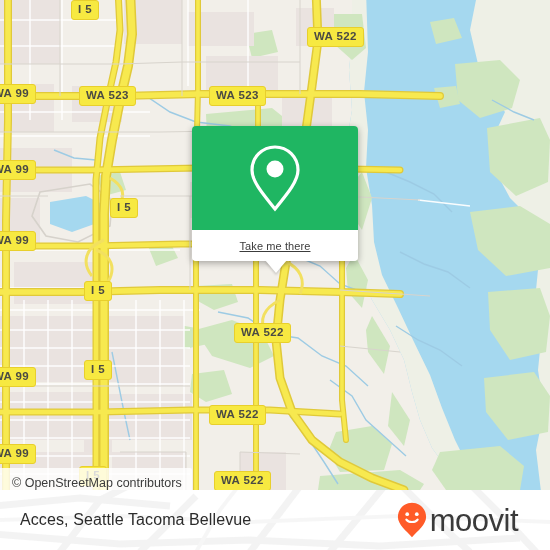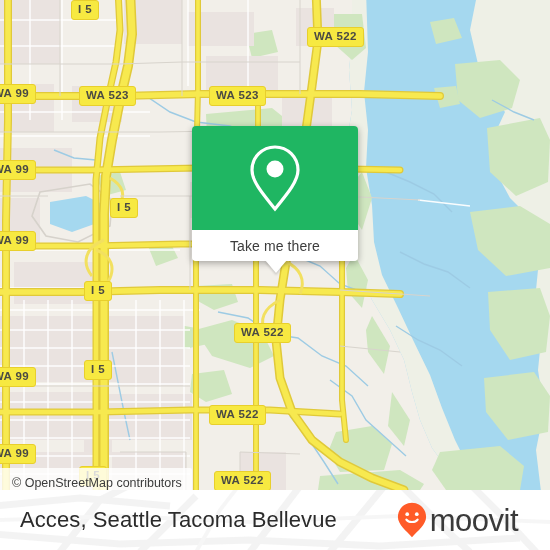--- a/index.html
+++ b/index.html
@@ -95,22 +95,23 @@
     left: 0; top: 104px;
     width: 166px;
     height: 31px;
     background: #ffffff;
     border-bottom-left-radius: 4px;
     border-bottom-right-radius: 4px;
     display: flex;
     align-items: center;
     justify-content: center;
     color: #3c3c3c;
-    font-size: 14px;
+    font-size: 11px;
     letter-spacing: .1px;
+    text-decoration: underline;
   }
   #popup-tail {
     position: absolute;
     left: 73px;
     top: 134px;
     width: 0; height: 0;
     border-left: 11px solid transparent;
     border-right: 11px solid transparent;
     border-top: 13px solid #ffffff;
     filter: drop-shadow(0 2px 1px rgba(0,0,0,0.16));
@@ -132,21 +133,21 @@
     width: 550px; height: 60px;
     opacity: .5;
   }
   #bottom-title {
     position: absolute;
     left: 20px;
     top: 0;
     height: 60px;
     display: flex;
     align-items: center;
-    font-size: 22px;
+    font-size: 16px;
     color: #2b2b2b;
     letter-spacing: .1px;
     white-space: nowrap;
   }
   #brand-logo {
     position: absolute;
     right: 32px;
     top: 0;
     height: 60px;
     display: flex;

